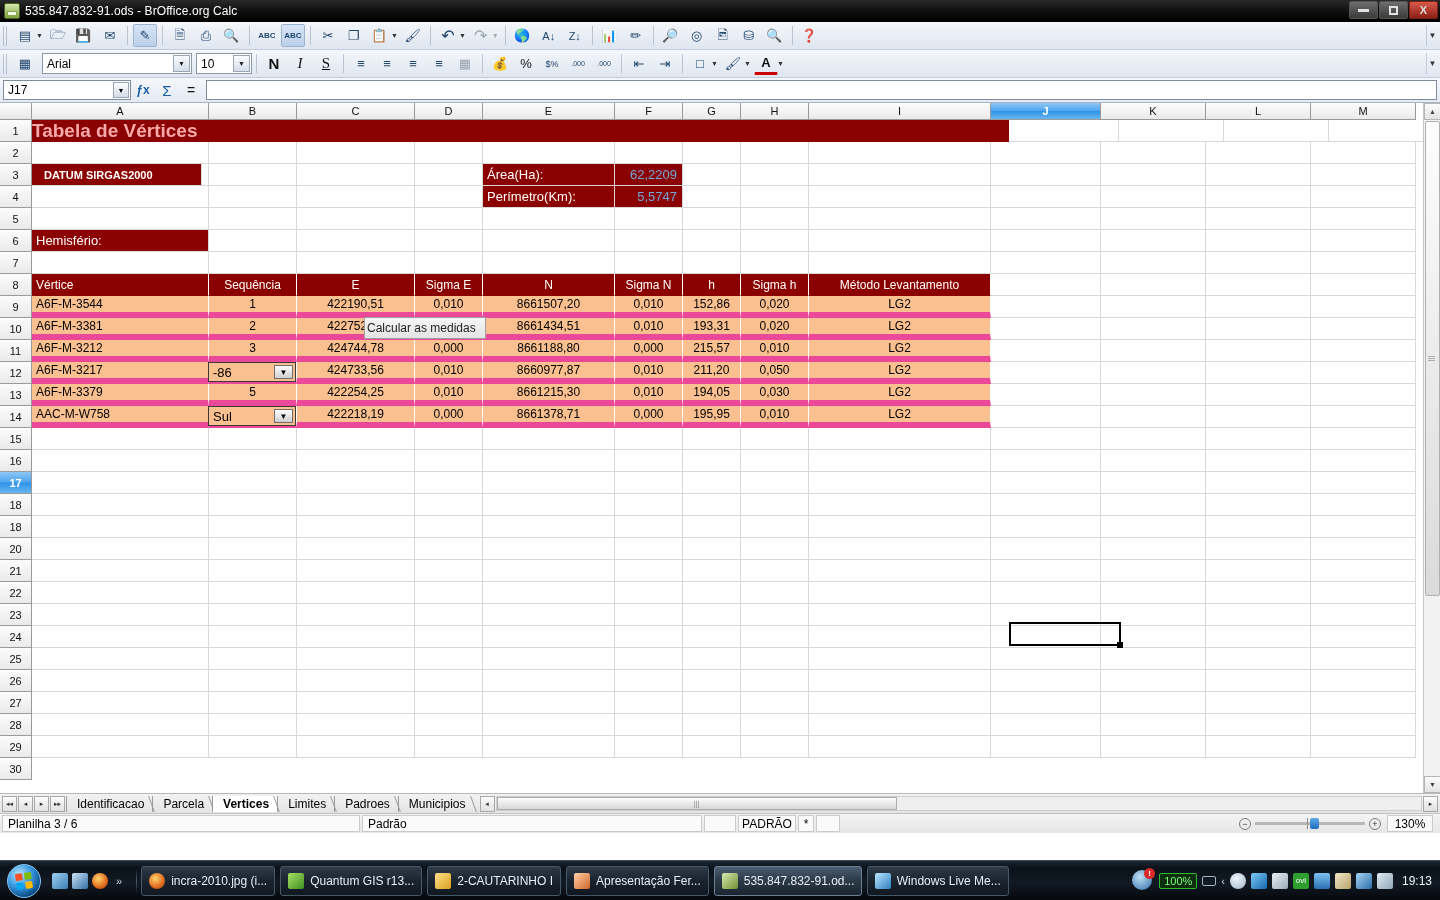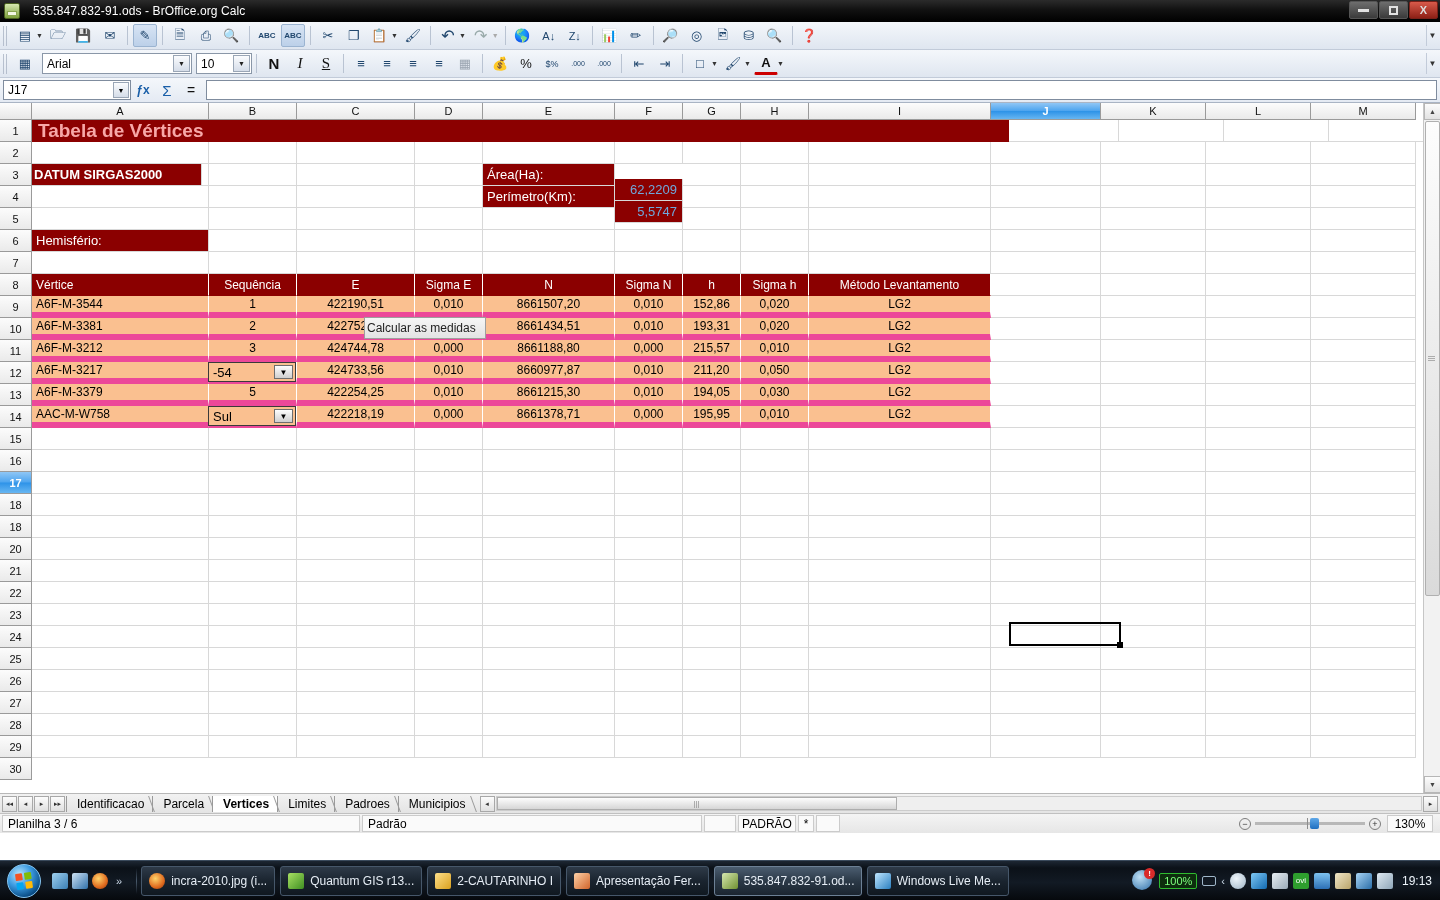--- a/index.html
+++ b/index.html
@@ -13,21 +13,20 @@
   #app { position: relative; width: 1440px; height: 900px; }
 
   
   .titlebar {
     height: 22px; width: 100%;
     background: linear-gradient(to bottom, #2b2b2b 0%, #111 45%, #000 100%);
     display: flex; align-items: center;
     color: #fff; font-size: 12px;
     padding-left: 4px;
     position: relative;
-    gap: 8px;
   }
   .titlebar .tb-icon {
     width: 16px; height: 16px; margin-right: 5px;
     background: linear-gradient(to bottom,#d6e8b0,#7ea03c);
     border: 1px solid #4a6020; border-radius: 2px;
     position: relative; flex: none;
   }
   .titlebar .tb-icon:after {
     content:''; position:absolute; left:2px; top:7px; right:2px; bottom:2px;
     background:#f2f6e4; border:1px solid #8aa54f;
@@ -152,25 +151,25 @@
   }
   .cells { position: relative; flex: 1; }
   .gridrow { display: flex; height: 22px; }
   .gcell {
     height: 22px; flex: none;
     border-right: 1px solid #d8d8d8; border-bottom: 1px solid #d8d8d8;
     font-size: 12px; display: flex; align-items: center;
     padding: 0 3px; overflow: hidden; white-space: nowrap;
   }
   .c-title { background: #8b0000; color: #f7a8a8; font-size: 19px; font-weight: bold;
-             border-right-color:#8b0000; border-bottom-color:#8b0000; padding-left:6px;}
-  .c-datum { background: #8b0000; color: #fff; font-weight: bold; font-size: 13px; padding-left:2px;}
+             border-right-color:#8b0000; border-bottom-color:#8b0000; padding-left:0;}
+  .c-datum { background: #8b0000; color: #fff; font-weight: bold; font-size: 11px; padding-left:12px;}
   .c-label { background: #8b0000; color: #fff; font-size: 13px; padding-left:4px;}
   .c-measure-lbl { background:#8b0000; color:#fff; font-size:13px; padding-left:4px; }
-  .c-measure-val { background:#8b0000; color:#6fa8dc; font-size:13px; justify-content:flex-end; padding-right:5px;margin-top:15px;}
+  .c-measure-val { background:#8b0000; color:#6fa8dc; font-size:13px; justify-content:flex-end; padding-right:5px;}
   .c-hdr { background:#8b0000; color:#fff; font-size:12px; justify-content:center;
            border-right:1px solid #ffffff; border-bottom:1px solid #8b0000; }
   .c-hdr.left { justify-content:flex-start; padding-left:4px; }
   .c-data { background:#fac090; color:#000; font-size:12px; justify-content:center;
             border-right:1px solid #ffffff; border-bottom:6px solid #ec4899; }
   .c-data.left { justify-content:flex-start; padding-left:4px; }
 
   
   .ovl { position:absolute; }
   .btn-calc {
@@ -912,21 +911,21 @@
             <div class="gcell" style="width:105px"></div>
             <div class="gcell" style="width:105px"></div>
         </div>
 
       </div>
     </div>
 
     <div class="ovl btn-calc" style="left:364px; top:214px; width:122px; height:22px;">Calcular as medidas</div>
 
     <div class="ovl dropdown" style="left:208px; top:259px; width:88px; height:20px;">
-      <span>-54</span>
+      <span>-86</span>
       <span class="dd-btn">▼</span>
     </div>
 
     <div class="ovl dropdown" style="left:208px; top:303px; width:88px; height:20px;">
       <span>Sul</span>
       <span class="dd-btn">▼</span>
     </div>
 
     <div class="cellcursor" style="left:1009px; top:519px; width:112px; height:24px;"></div>
 

